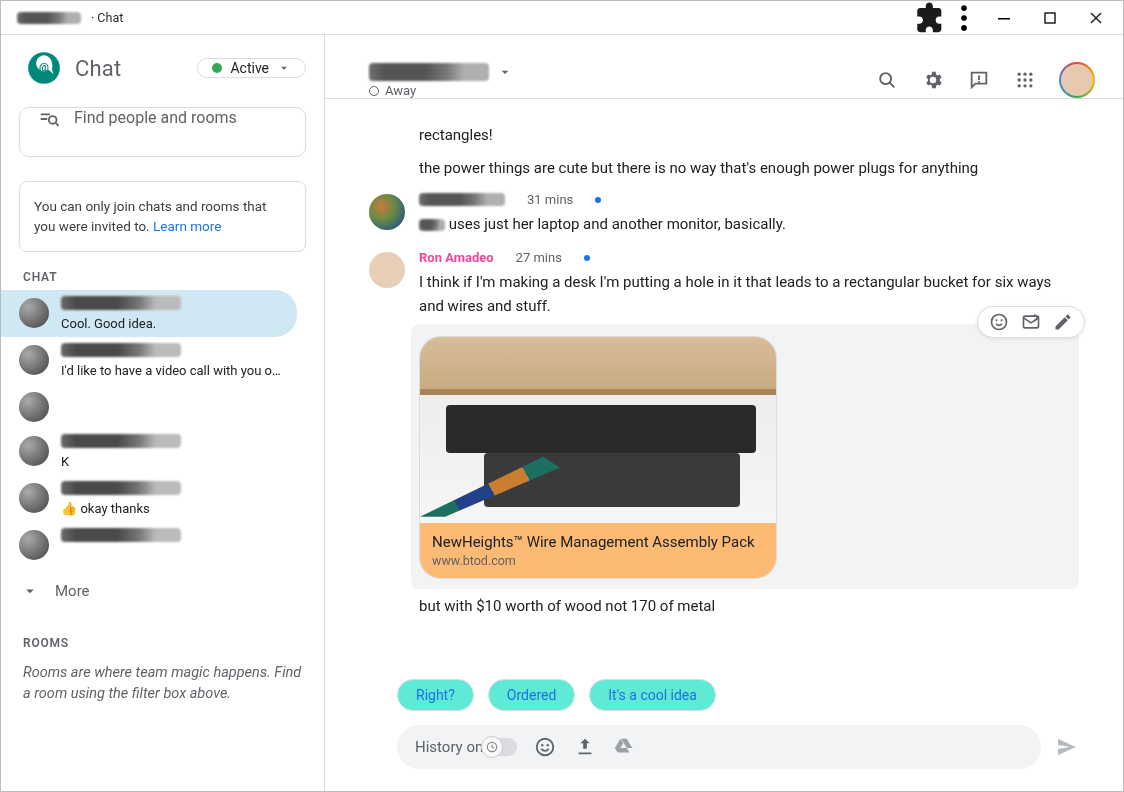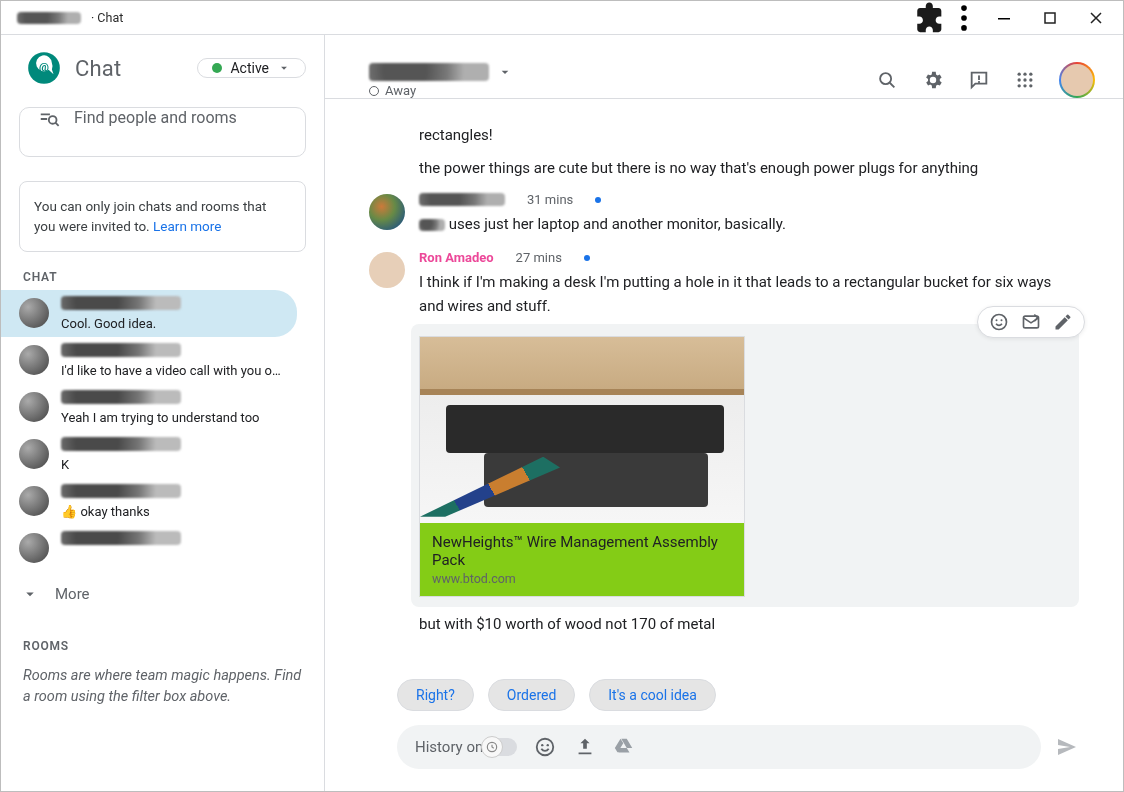--- a/index.html
+++ b/index.html
@@ -79,36 +79,36 @@
   .meta .time{color:#5f6368}
   .bluedot{width:6px;height:6px;border-radius:50%;background:#1a73e8}
   .msg p{margin:6px 0;line-height:1.55}
   a.msglink{color:#1a73e8;text-decoration:none}
   .no-av{padding-left:50px}
 
   
   .linkcard-wrap{position:relative}
   .toolbar-float{position:absolute;right:-6px;top:-18px;background:#fff;border:1px solid var(--border);border-radius:18px;display:flex;gap:10px;padding:4px 10px;box-shadow:0 1px 4px rgba(0,0,0,.08)}
   .toolbar-float .icon-btn{width:22px;height:22px;color:#5f6368}
-  .linkcard{width:326px;border:1px solid var(--border);border-radius:1px;overflow:hidden;background:#84cc16;margin-top:6px}
+  .linkcard{width:358px;border:1px solid var(--border);border-radius:22px;overflow:hidden;background:#fdba74;margin-top:6px}
   .linkcard .img{height:186px;background:#eee;display:flex;flex-direction:column}
   .desk-top{height:58px;background:linear-gradient(#d7bd98,#c8ab82);border-bottom:6px solid #a78458}
   .desk-under{flex:1;background:linear-gradient(#ededed,#f6f6f6);position:relative}
   .tray{position:absolute;left:26px;right:20px;top:10px;height:48px;background:#2a2a2a;border-radius:4px}
   .tray2{position:absolute;left:64px;right:36px;top:58px;height:54px;background:#3a3a3a;border-radius:4px}
   .arm{position:absolute;left:0;bottom:6px;width:140px;height:60px;background:linear-gradient(60deg,#1d6f62 25%,#23418b 25% 50%,#c97e2f 50% 75%,#1d6f62 75%);clip-path:polygon(0 100%,88% 0,100% 18%,18% 100%)}
   .linkcard .txt{padding:10px 12px}
   .linkcard .title{font-size:15px;color:#202124}
   .linkcard .domain{font-size:12.5px;color:#5f6368;margin-top:2px}
 
   .thread-bg{background:#f1f3f4;border-radius:8px;padding-bottom:10px}
 
   
   .chips{display:flex;gap:14px;padding:14px 44px 0 72px}
-  .chip{border:1px solid var(--border);border-radius:18px;padding:7px 18px;font-size:14px;color:var(--chip-blue);cursor:pointer;background:#e5e5e5}
+  .chip{border:1px solid var(--border);border-radius:18px;padding:7px 18px;font-size:14px;color:var(--chip-blue);cursor:pointer;background:#5eead4}
 
   
   .composer-row{display:flex;align-items:center;gap:14px;padding:14px 44px 22px 72px}
   .composer{flex:1;height:44px;background:#f1f3f4;border-radius:22px;display:flex;align-items:center;padding:0 10px 0 18px}
   .composer .hist{font-size:15px;color:#5f6368}
   .composer .right{display:flex;align-items:center;gap:16px;color:#5f6368}
   .toggle{width:34px;height:18px;border-radius:10px;background:#dadce0;position:relative}
   .toggle .knob{position:absolute;left:-2px;top:-2px;width:22px;height:22px;border-radius:50%;background:#f8f8f8;border:1px solid #ccc;display:flex;align-items:center;justify-content:center;color:#888}
   .drive{width:22px;height:22px}
   .send{width:24px;height:24px;color:#9aa0a6;cursor:pointer}
@@ -198,21 +198,20 @@
           <div class="chat-row selected">
             <div class="avatar"></div>
             <div class="chat-txt"><div class="name smudge"></div><div class="preview">Cool. Good idea.</div></div>
           </div>
           <div class="chat-row">
             <div class="avatar"></div>
             <div class="chat-txt"><div class="name smudge"></div><div class="preview">I'd like to have a video call with you on …</div></div>
           </div>
           <div class="chat-row">
             <div class="avatar"></div>
-            <div class="chat-txt"><div class="name smudge"></div><div class="preview">Yeah I am trying to understand too</div></div>
           </div>
           <div class="chat-row">
             <div class="avatar"></div>
             <div class="chat-txt"><div class="name smudge"></div><div class="preview">K</div></div>
           </div>
           <div class="chat-row">
             <div class="avatar"></div>
             <div class="chat-txt"><div class="name smudge"></div><div class="preview">👍 okay thanks</div></div>
           </div>
           <div class="chat-row">

